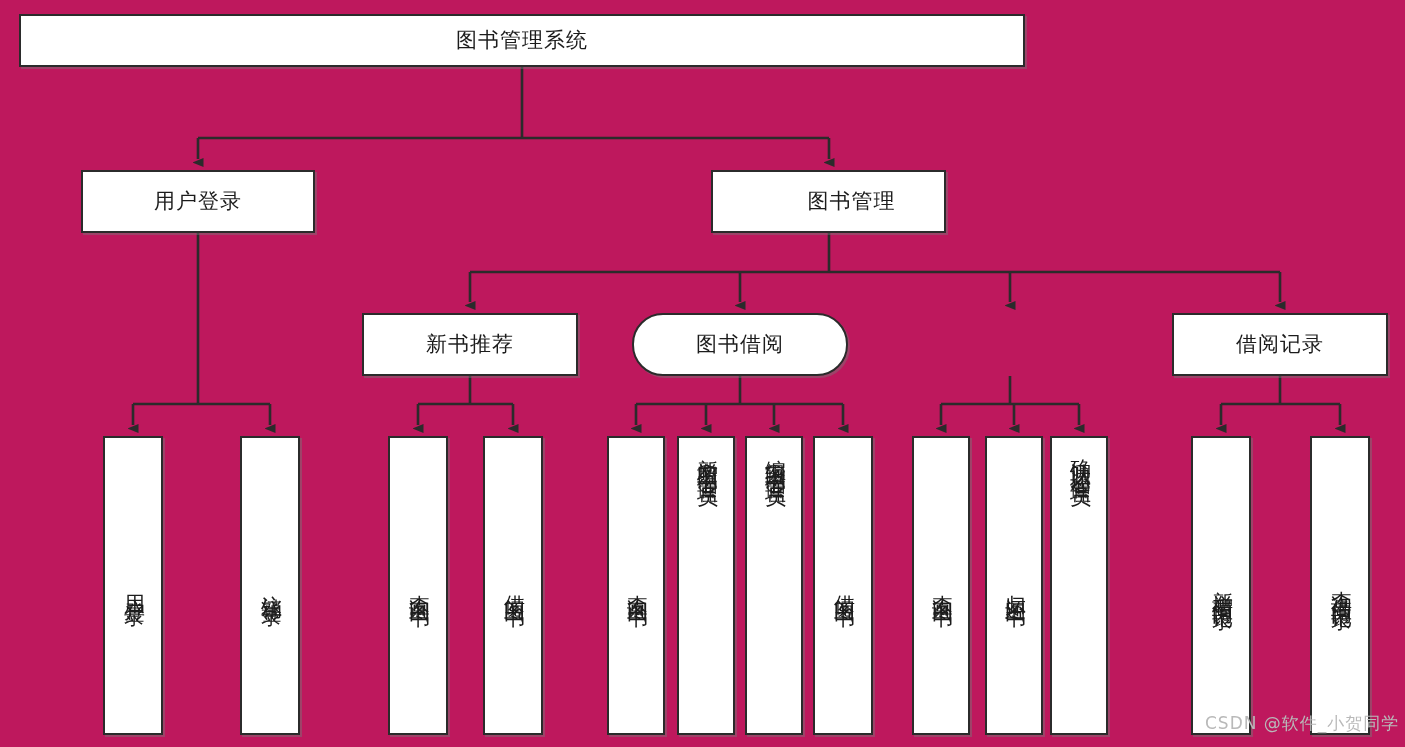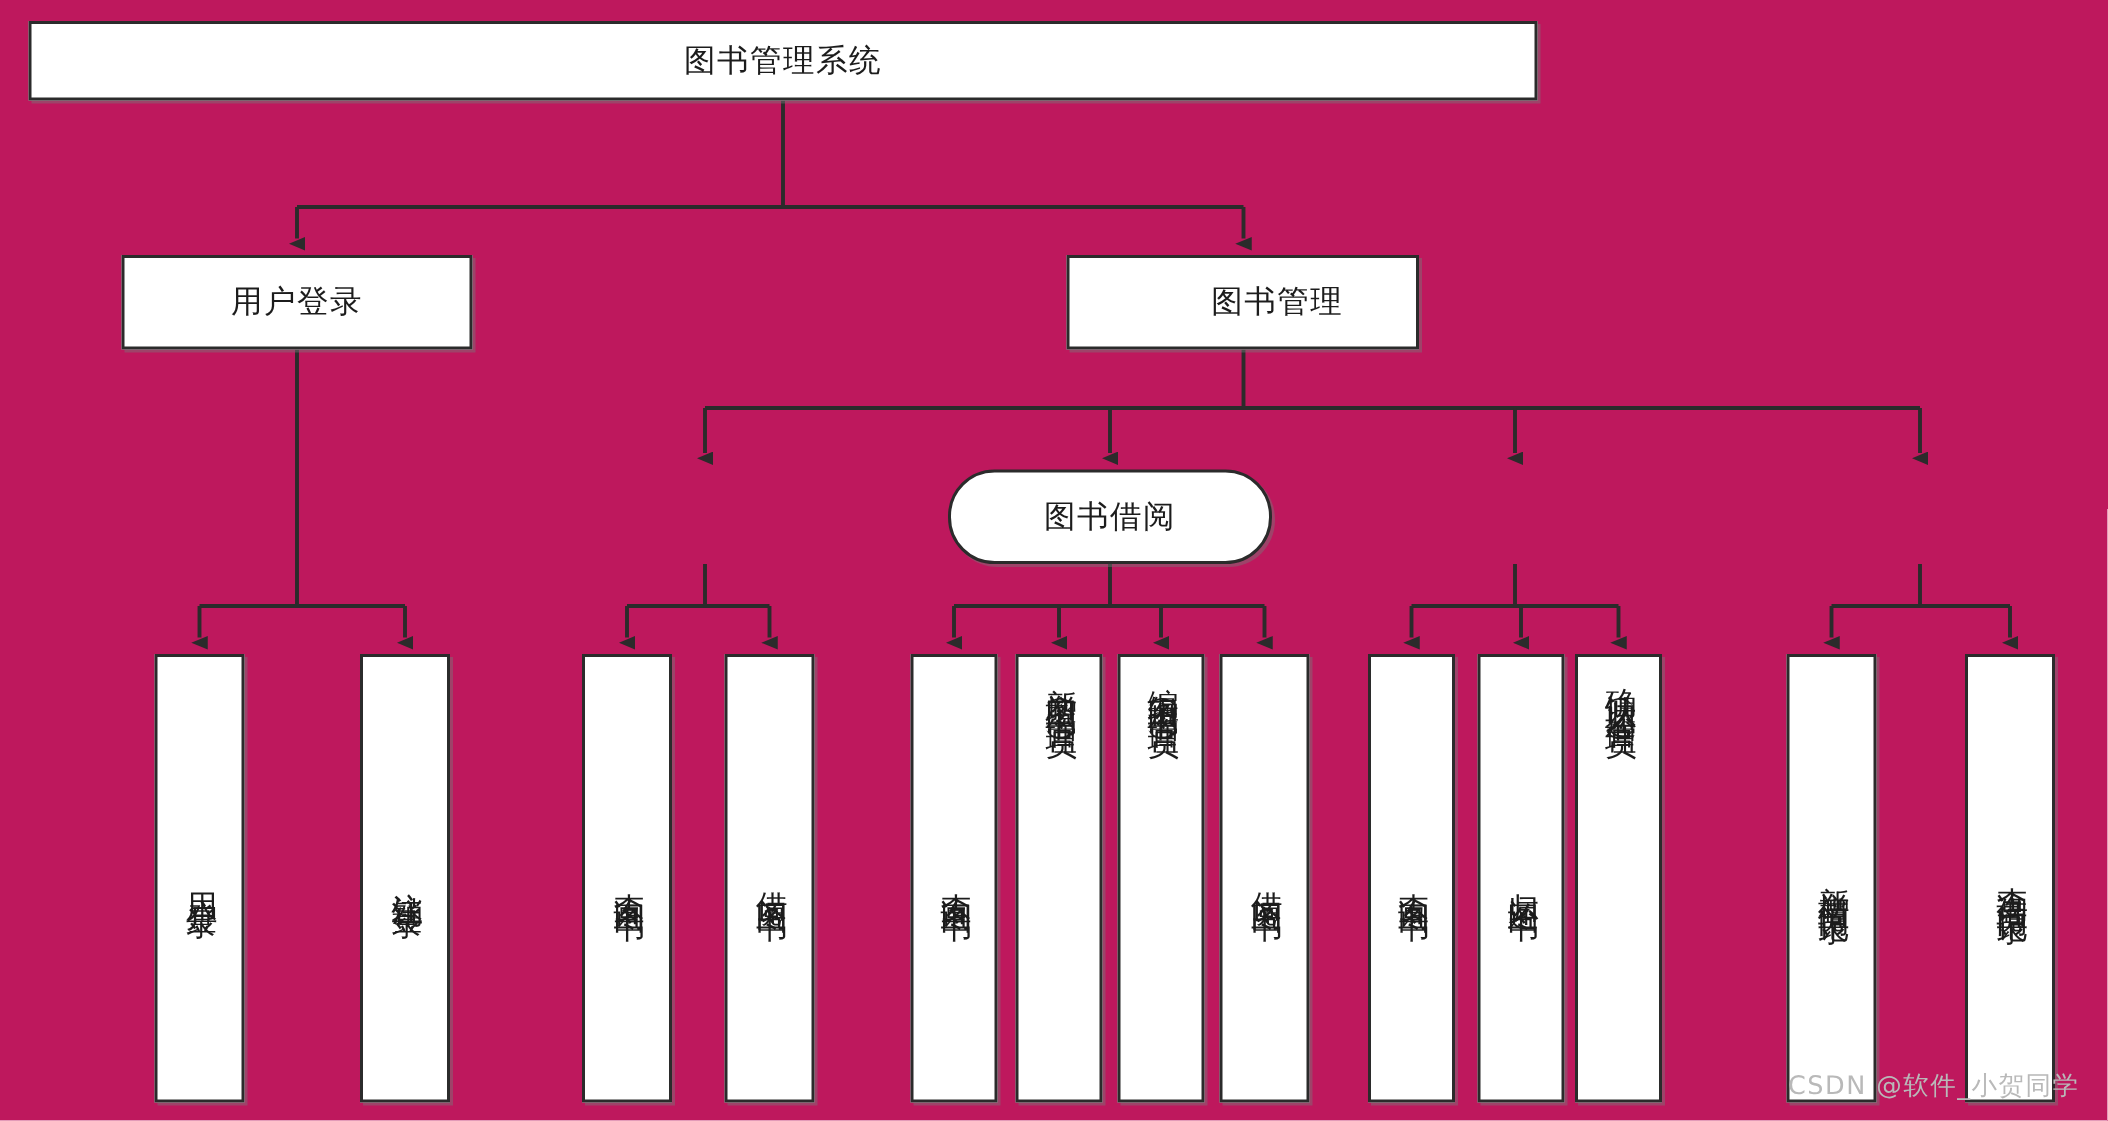--- a/index.html
+++ b/index.html
@@ -60,20 +60,21 @@
     align-items:center;
     padding-top:0;
   }
   .watermark{
     position:absolute;
     font-size:17px;
     color:#b9b9b9;
     letter-spacing:1px;
     white-space:nowrap;
     user-select:none;
+    margin-left:13px;
   }
 </style>
 </head>
 <body>
 
 <div id="canvas">
 
   <svg id="edges" viewBox="0 0 1405 747" xmlns="http://www.w3.org/2000/svg">
     <defs>
       <marker id="arrow" markerWidth="9" markerHeight="11" refX="1" refY="5.5" orient="auto" markerUnits="userSpaceOnUse">
@@ -131,22 +132,28 @@
     <span class="label">图书管理系统</span>
   </div>
 
   <div class="node" id="node-l2-0" style="left: 81px; top: 170px; width: 234px; height: 63px;">
     <span class="label">用户登录</span>
   </div>
   <div class="node" id="node-l2-1" style="left: 711px; top: 170px; width: 235px; height: 63px; padding-left: 46px;">
     <span class="label">图书管理</span>
   </div>
 
+  <div class="node" id="node-l3-0" style="left: 362px; top: 313px; width: 216px; height: 63px;">
+    <span class="label">新书推荐</span>
+  </div>
   <div class="node" id="node-l3-1" style="left: 632px; top: 313px; width: 216px; height: 63px; border-radius: 31px;">
     <span class="label">图书借阅</span>
+  </div>
+  <div class="node" id="node-l3-3" style="left: 1172px; top: 313px; width: 216px; height: 63px;">
+    <span class="label">借阅记录</span>
   </div>
 
   <div class="node vertical centered" id="node-l4-0" style="left: 103px; top: 436px; width: 60px; height: 299px;">
       <span class="label">用户登录</span>
     </div>
   <div class="node vertical centered" id="node-l4-1" style="left: 240px; top: 436px; width: 60px; height: 299px;">
       <span class="label">注销登录</span>
     </div>
   <div class="node vertical centered" id="node-l4-2" style="left: 388px; top: 436px; width: 60px; height: 299px;">
       <span class="label">查询图书</span>

